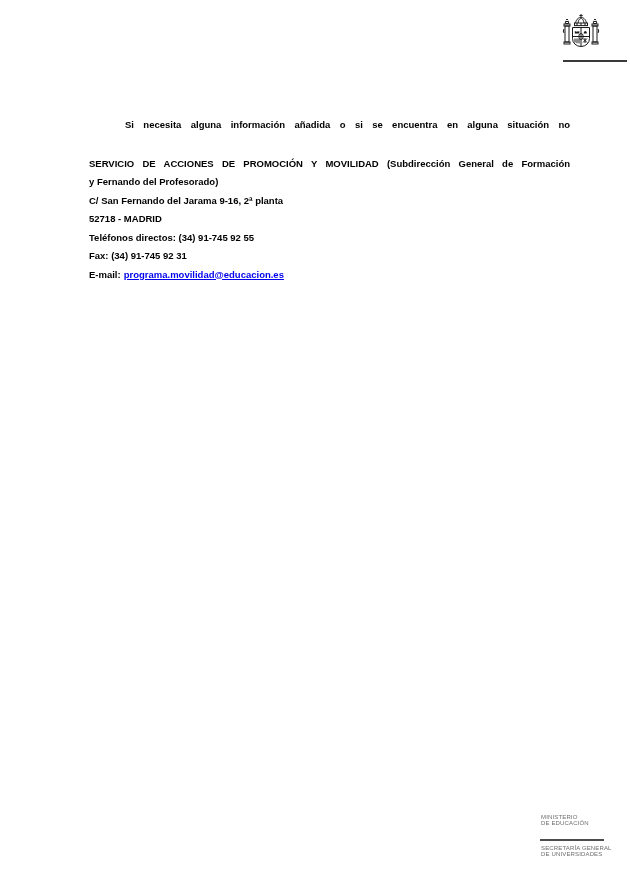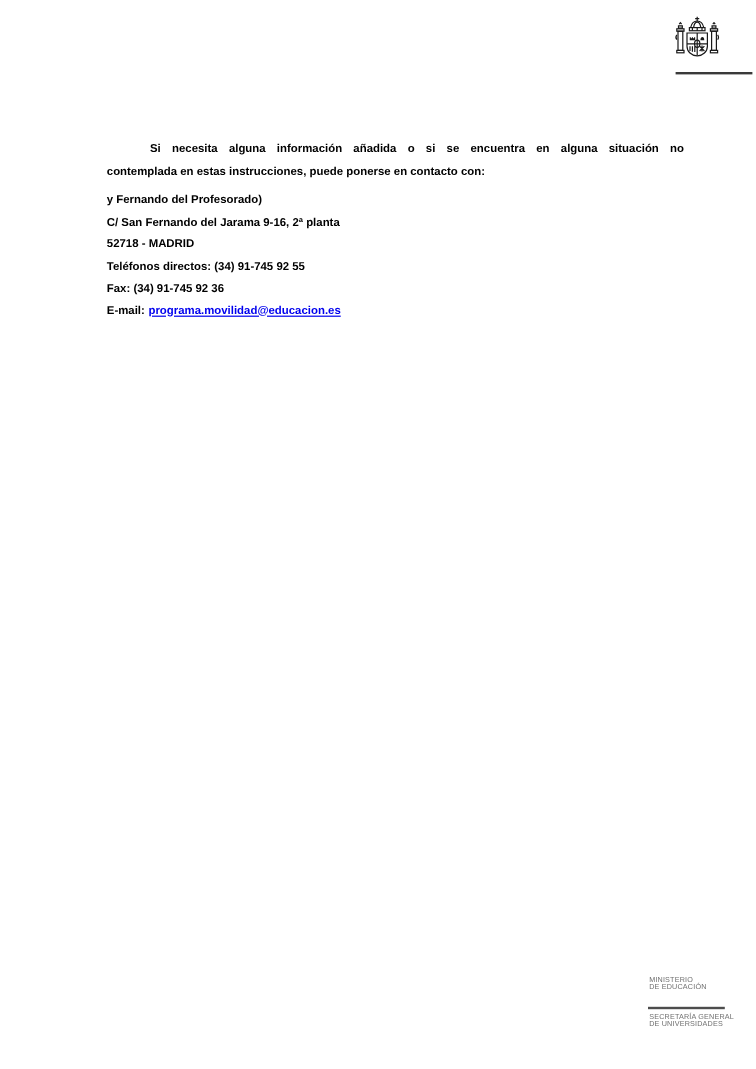--- a/index.html
+++ b/index.html
@@ -43,21 +43,21 @@
     font-weight: bold;
     font-size: 9.5px;
     line-height: 18.5px;
   }
   .tline { margin: 0; }
   .justify-full {
     text-align: justify;
     text-align-last: justify;
   }
   .first-indent { padding-left: 36px; }
-  .intro { margin-bottom: 5px; }
+  .intro { margin-bottom: 20px; }
   .email-link {
     color: #0000ee;
     text-decoration: underline;
     margin-left: 3px;
     cursor: pointer;
     text-align: right;
   }
 
   
   .f-text {
@@ -125,29 +125,29 @@
         <path d="M36 16 q1.5 2 0 4"></path>
       </g>
     </svg>
   </div>
 
   <div class="header-rule"></div>
 
   <div class="content">
     <div class="intro">
       <div class="tline justify-full first-indent">Si necesita alguna información añadida o si se encuentra en alguna situación no</div>
-      <div class="tline">contemplada en estas instrucciones, puede ponerse en contacto con:</div>
     </div>
 
     <div>
+      <div class="tline justify-full">SERVICIO DE ACCIONES DE PROMOCIÓN Y MOVILIDAD (Subdirección General de Formación</div>
       <div class="tline">y Fernando del Profesorado)</div>
       <div class="tline">C/ San Fernando del Jarama 9-16, 2ª planta</div>
       <div class="tline">52718 - MADRID</div>
       <div class="tline">Teléfonos directos: (34) 91-745 92 55</div>
-      <div class="tline">Fax: (34) 91-745 92 36</div>
+      <div class="tline">Fax: (34) 91-745 92 31</div>
       <div class="tline">
         <span>E-mail:</span><a class="email-link">programa.movilidad@educacion.es</a>
       </div>
     </div>
   </div>
 
   <div>
     <div class="f-text ministry">
       <div>MINISTERIO</div>
       <div>DE EDUCACIÓN</div>

